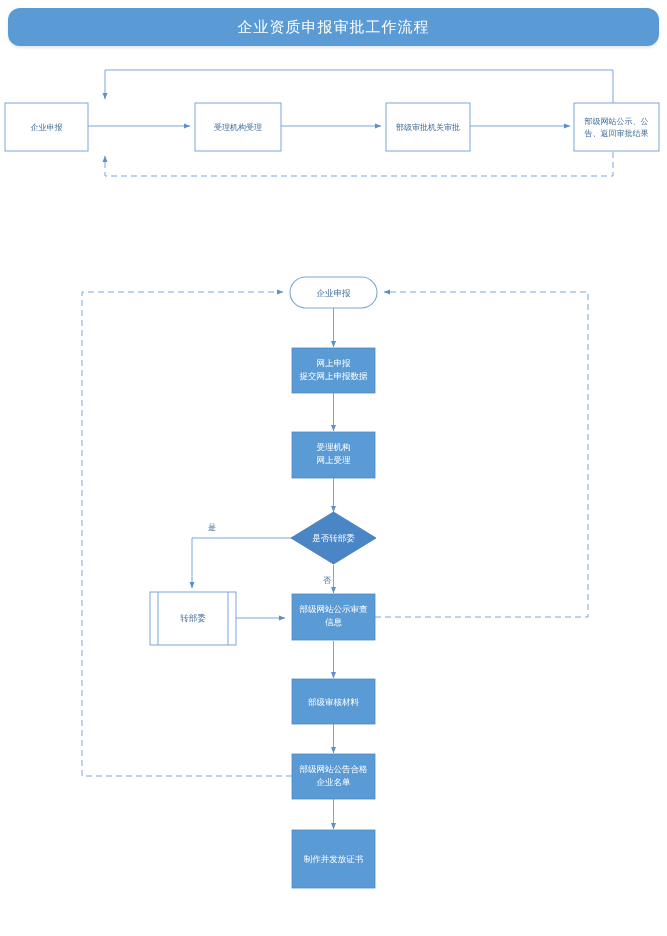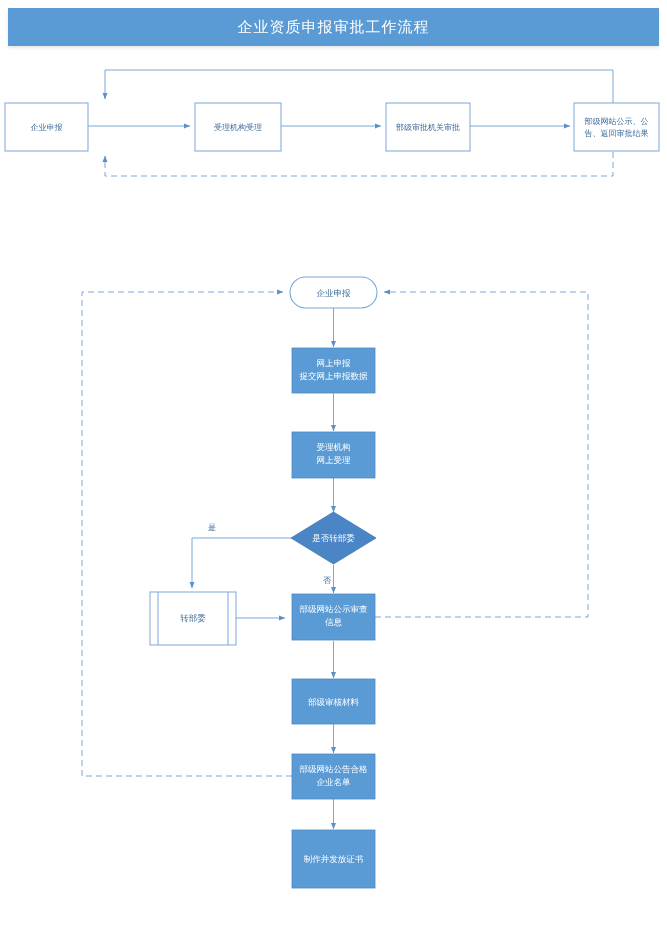--- a/index.html
+++ b/index.html
@@ -24,20 +24,21 @@
     position: absolute;
     left: 8px;
     top: 8px;
     width: 651px;
     height: 38px;
     background: #5B9BD5;
     display: flex;
     align-items: center;
     justify-content: center;
     box-shadow: 0 2px 3px rgba(0,0,0,0.10);
+    border-radius: 12px;
   }
   .title-text {
     color: #ffffff;
     font-size: 15px;
     letter-spacing: 1px;
     font-weight: normal;
   }
   svg#flow {
     position: absolute;
     left: 0;

